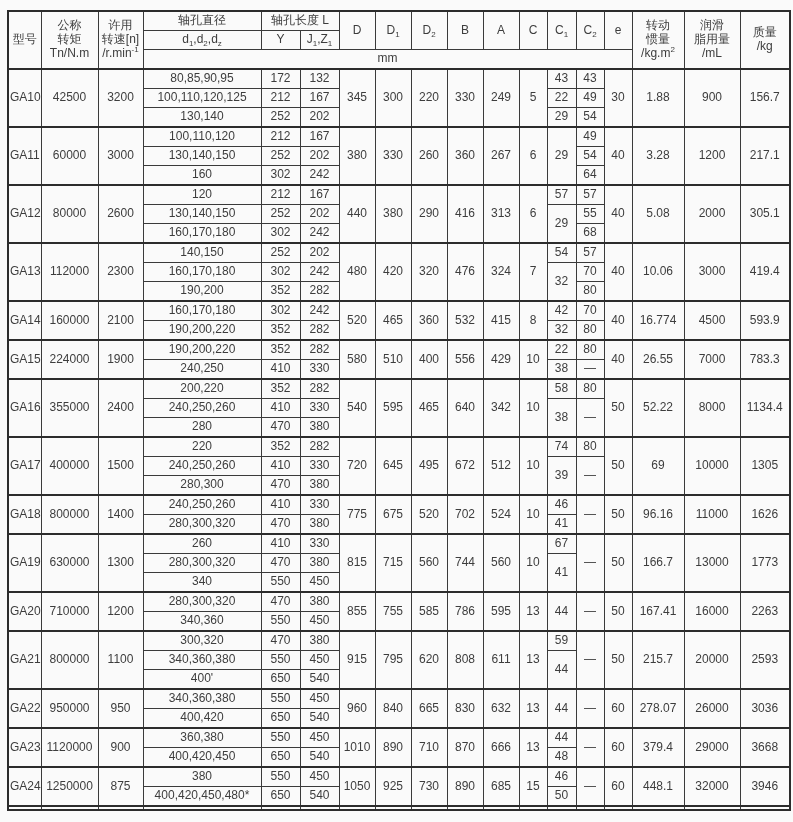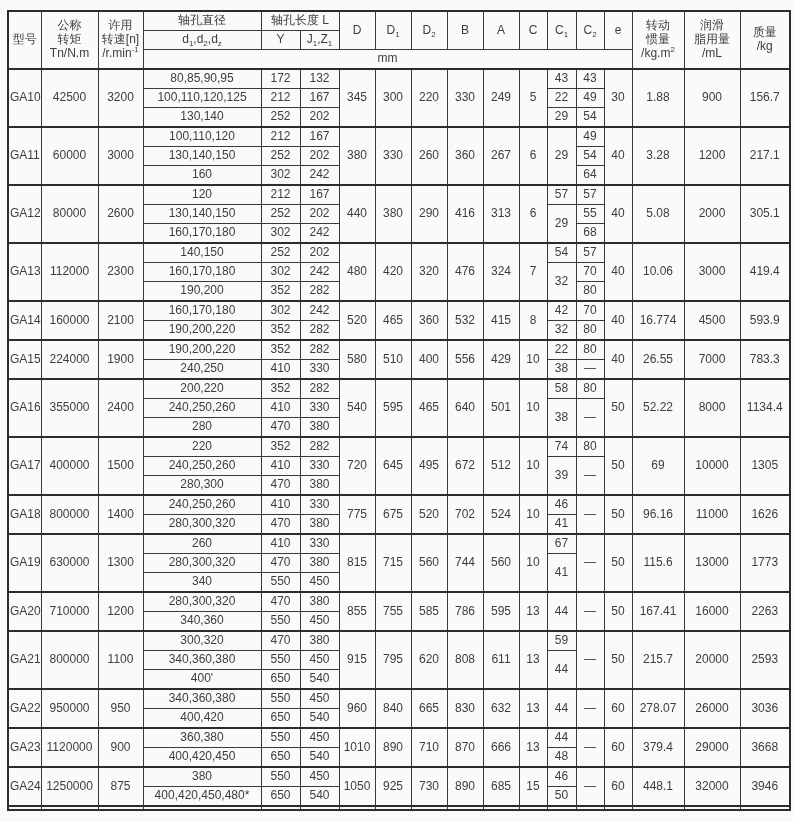--- a/index.html
+++ b/index.html
@@ -283,21 +283,21 @@
           <td rowspan="3">GA16</td>
           <td rowspan="3">355000</td>
           <td rowspan="3">2400</td>
           <td>200,220</td>
           <td>352</td>
           <td>282</td>
           <td rowspan="3">540</td>
           <td rowspan="3">595</td>
           <td rowspan="3">465</td>
           <td rowspan="3">640</td>
-          <td rowspan="3">501</td>
+          <td rowspan="3">342</td>
           <td rowspan="3">10</td>
           <td>58</td>
           <td>80</td>
           <td rowspan="3">50</td>
           <td rowspan="3">52.22</td>
           <td rowspan="3">8000</td>
           <td rowspan="3">1134.4</td>
         </tr>
         <tr>
           <td>240,250,260</td>
@@ -378,21 +378,21 @@
           <td>330</td>
           <td rowspan="3">815</td>
           <td rowspan="3">715</td>
           <td rowspan="3">560</td>
           <td rowspan="3">744</td>
           <td rowspan="3">560</td>
           <td rowspan="3">10</td>
           <td>67</td>
           <td rowspan="3">—</td>
           <td rowspan="3">50</td>
-          <td rowspan="3">115.6</td>
+          <td rowspan="3">166.7</td>
           <td rowspan="3">13000</td>
           <td rowspan="3">1773</td>
         </tr>
         <tr>
           <td>280,300,320</td>
           <td>470</td>
           <td>380</td>
           <td rowspan="2">41</td>
         </tr>
         <tr>

